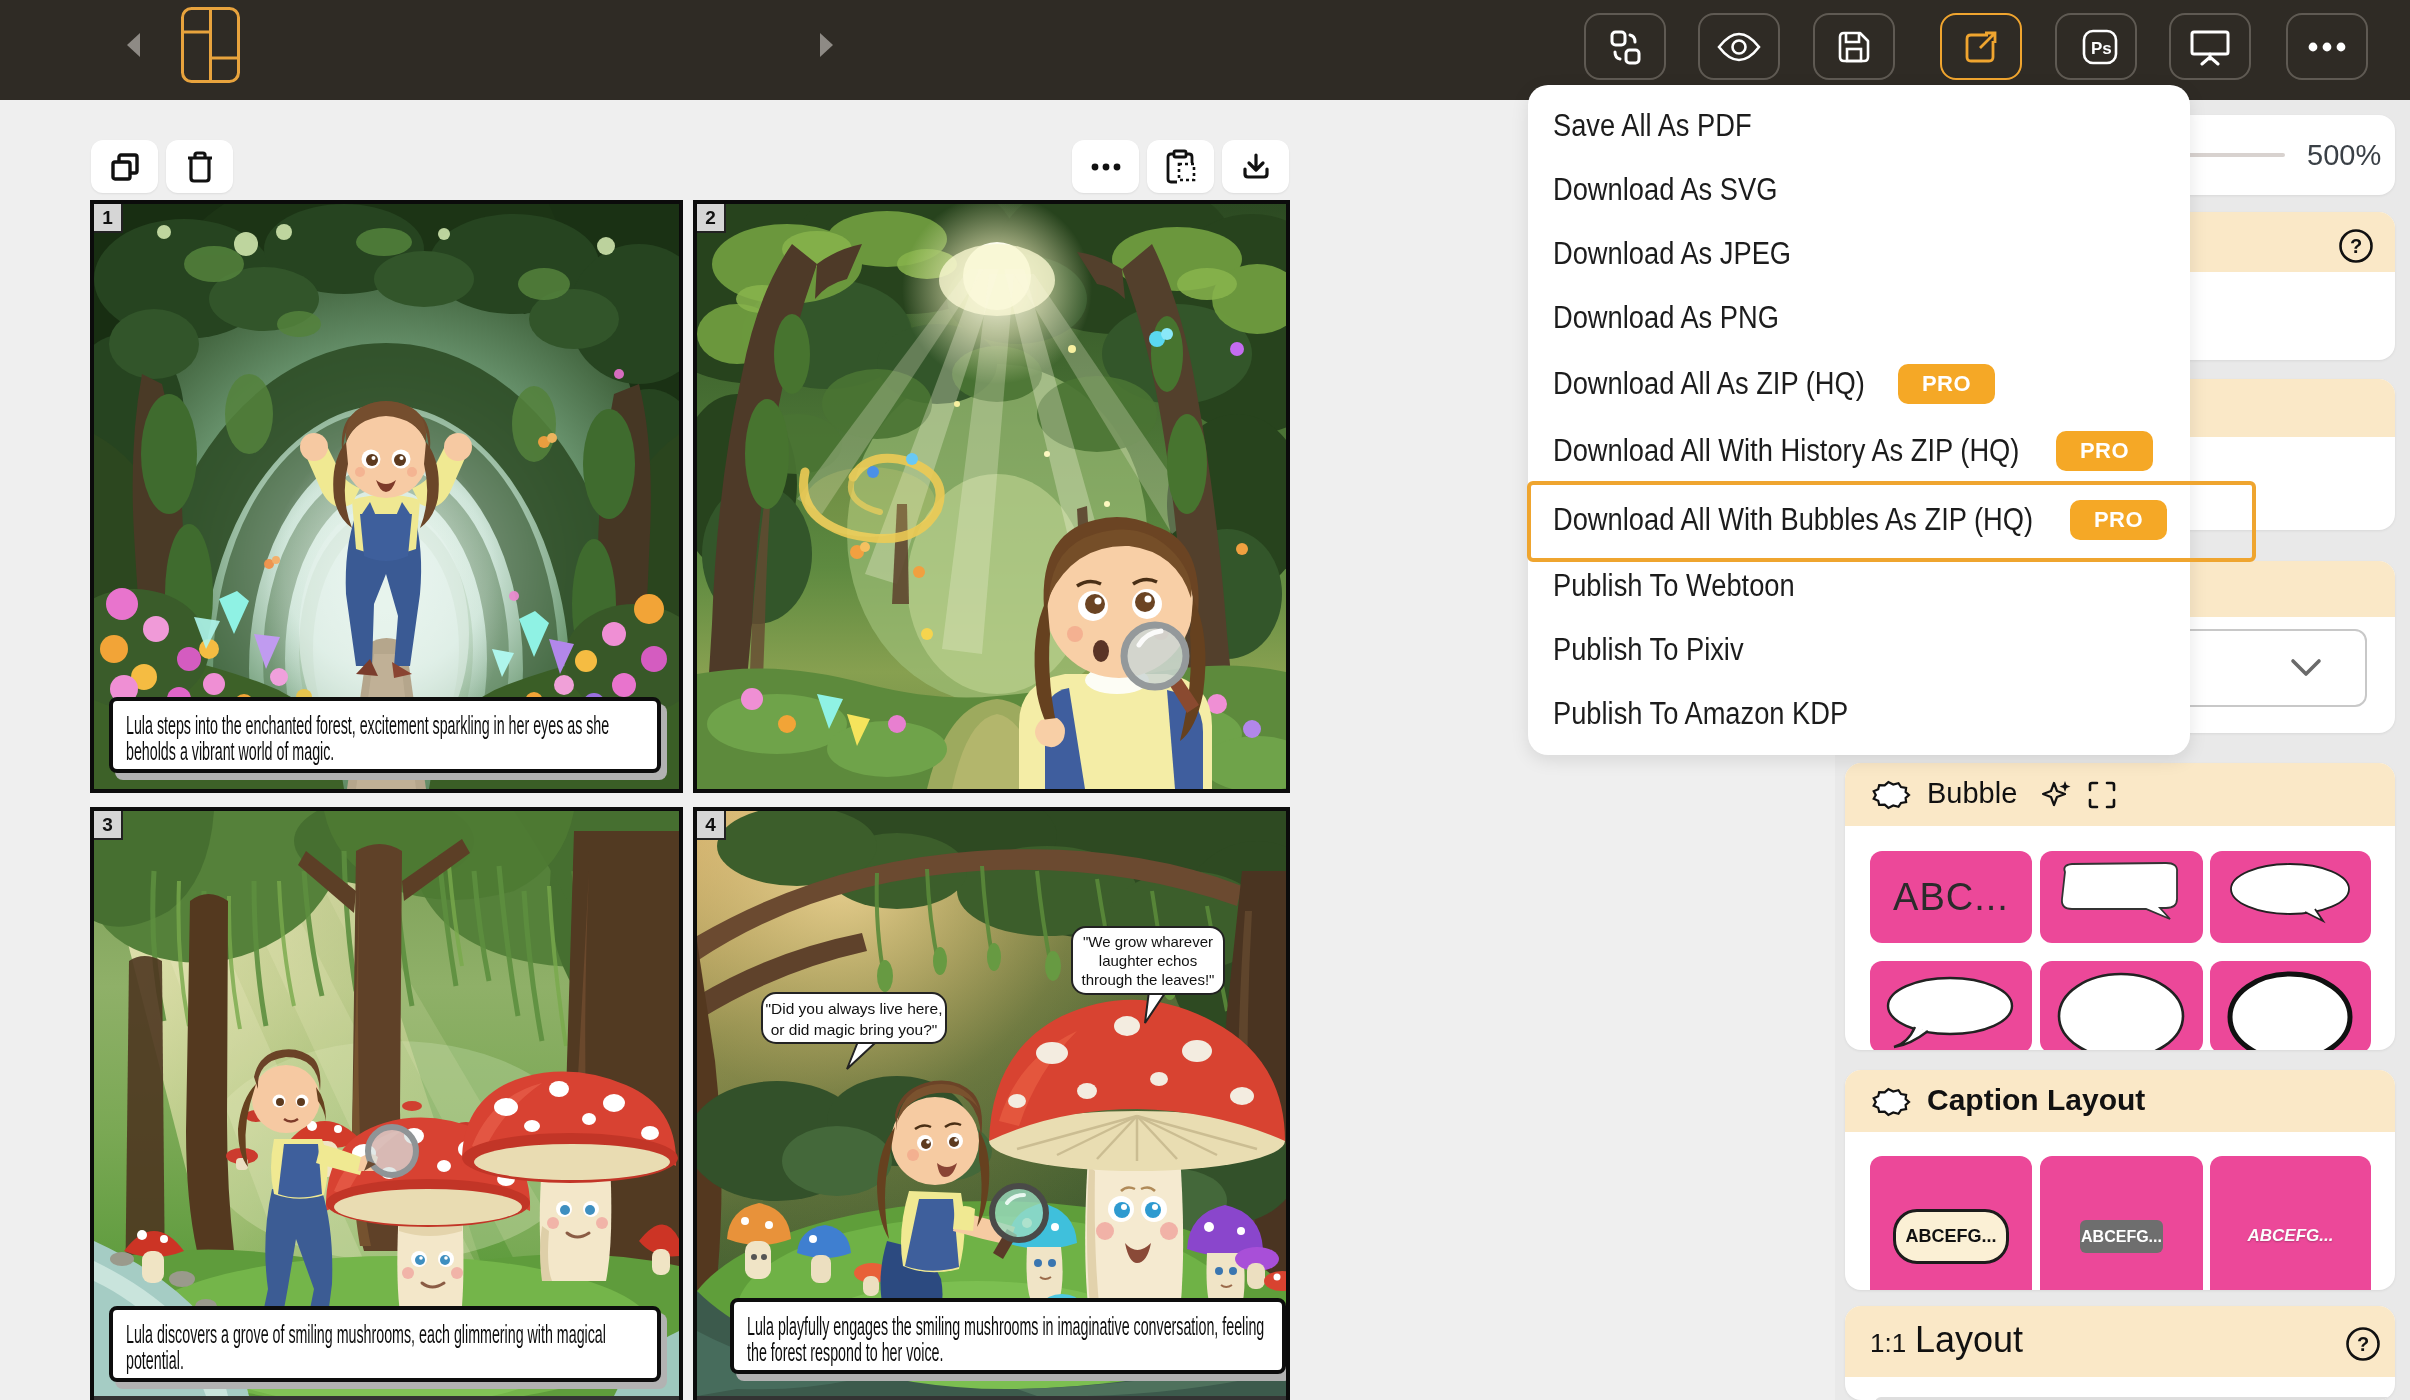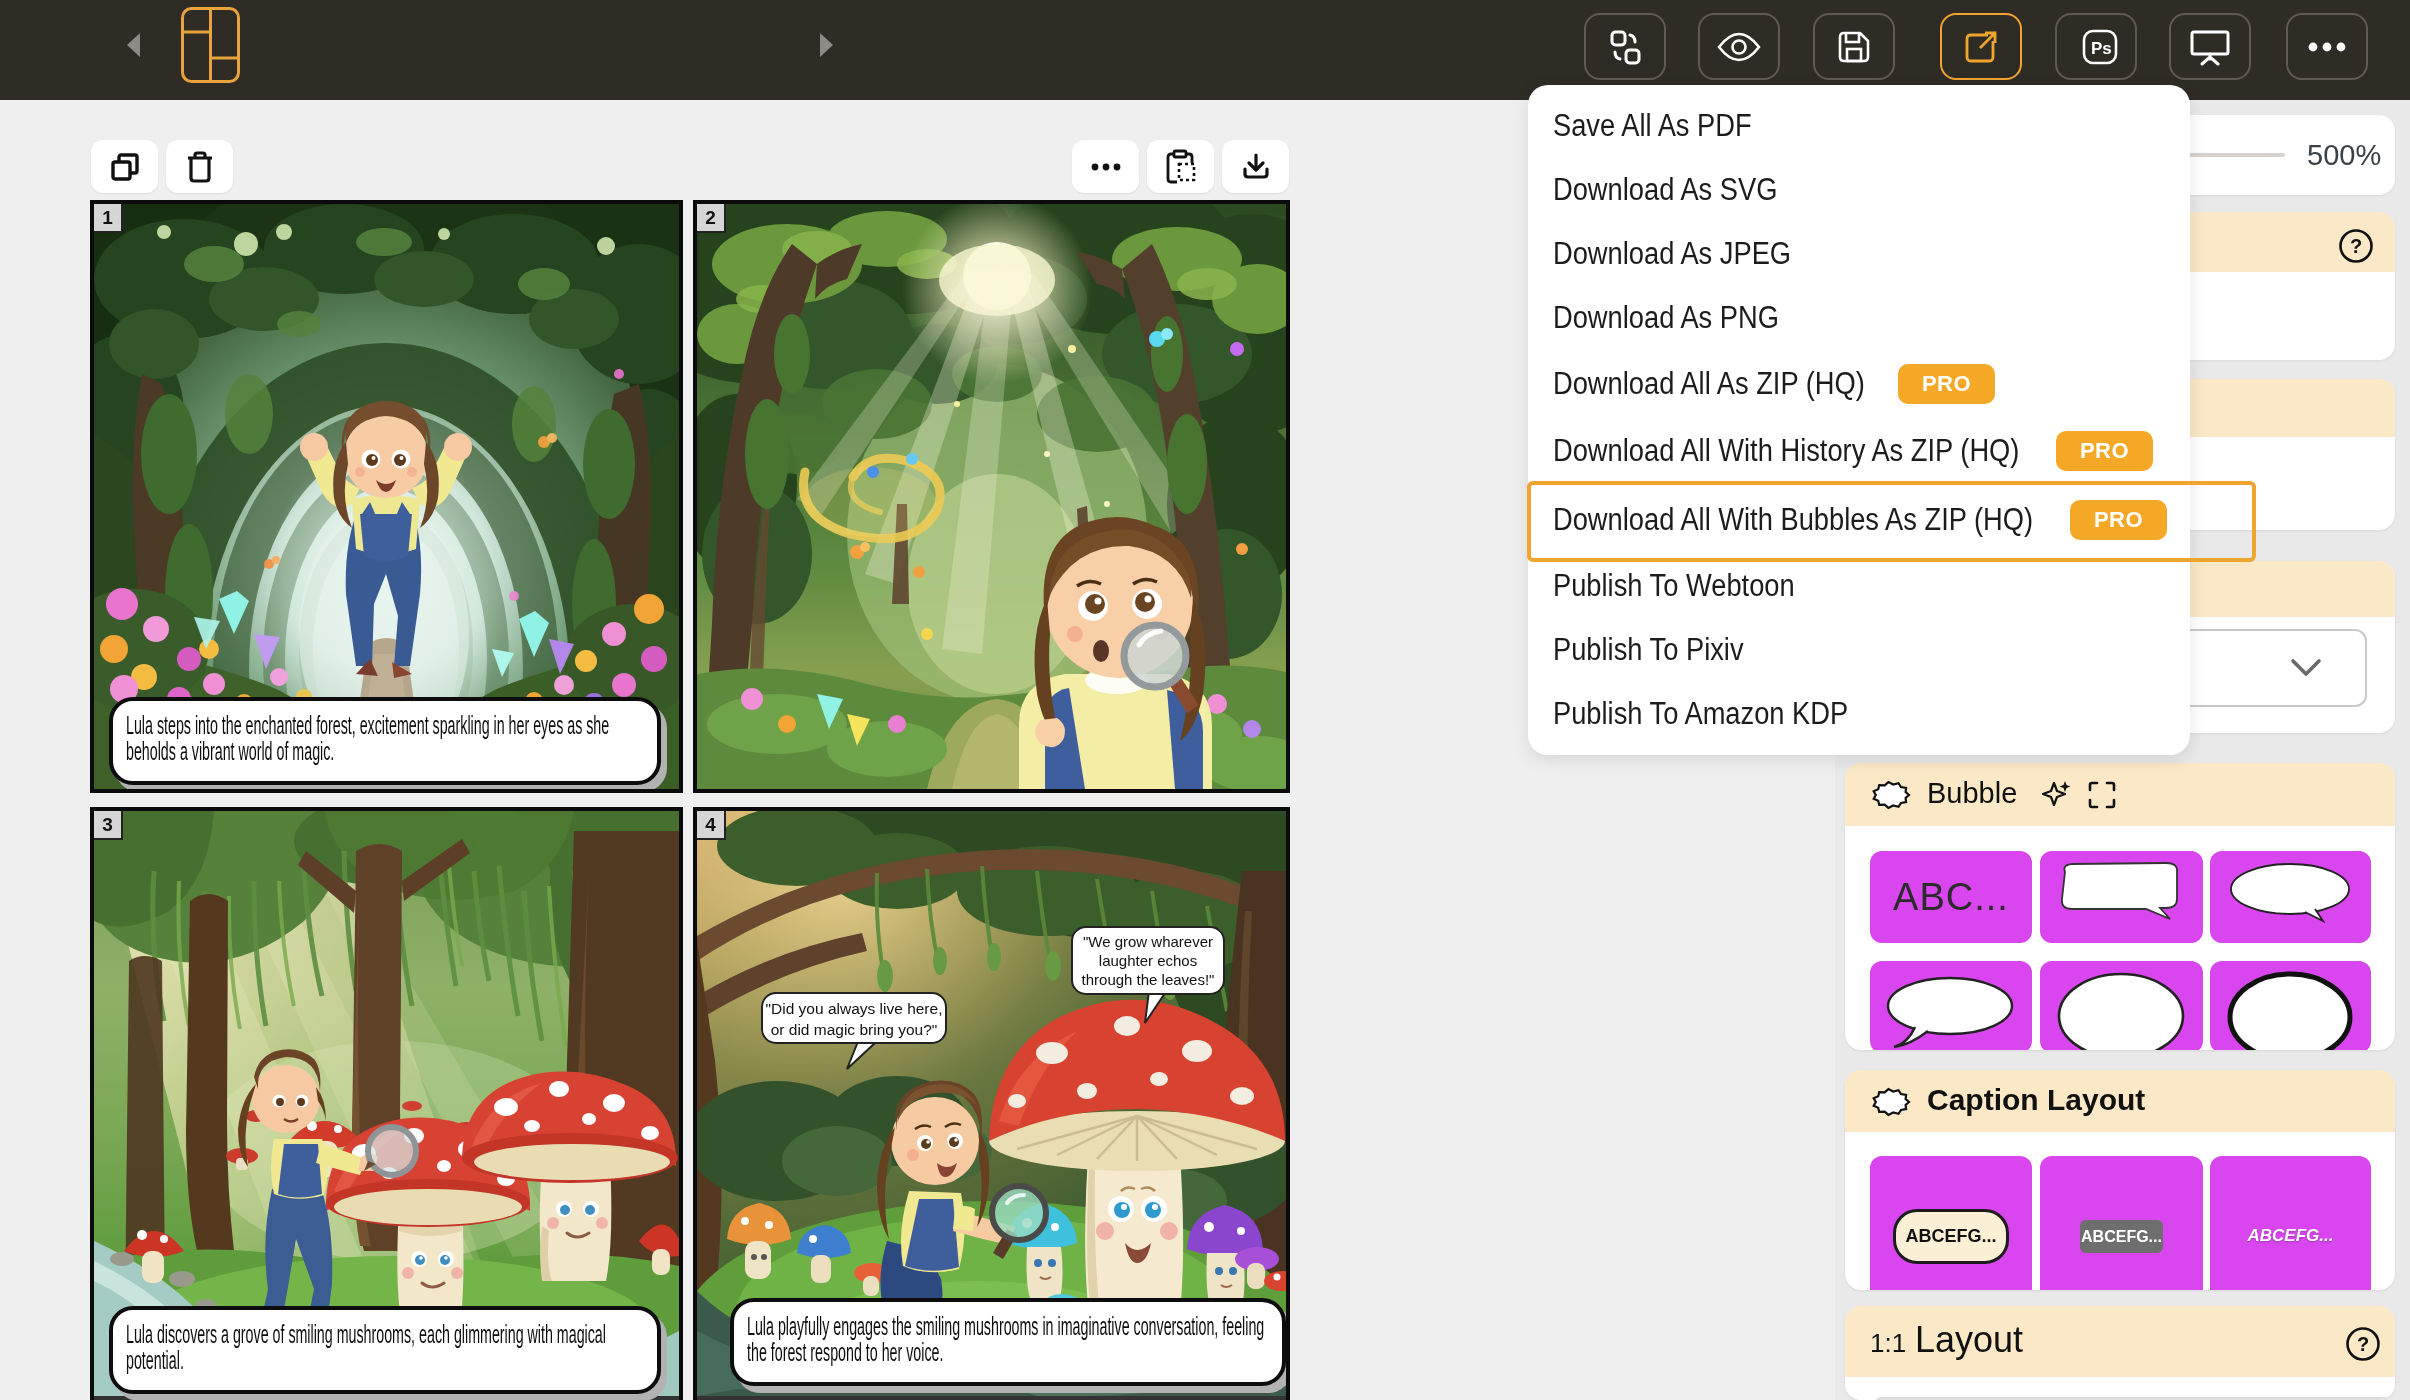--- a/index.html
+++ b/index.html
@@ -7,27 +7,27 @@
   .abs { position:absolute; }
   
   #topbar { position:absolute; left:0; top:0; width:2410px; height:100px; background:#2f2b25; }
   .tbtn { position:absolute; top:13px; width:82px; height:67px; border:2px solid #5f5a53; border-radius:16px; display:flex; align-items:center; justify-content:center; }
   .tbtn.active { border-color:#f0a52f; }
   
   .cbtn { position:absolute; width:67px; height:53px; background:#fff; border-radius:12px; box-shadow:0 1px 2px rgba(0,0,0,0.08); display:flex; align-items:center; justify-content:center; }
   
   .panel { position:absolute; border:4px solid #0b0b0b; overflow:hidden; background:#333; }
   .badge { position:absolute; left:0; top:0; width:29px; height:29px; background:#d6d6d6; border-right:2px solid #222; border-bottom:2px solid #222; color:#111; font-size:19px; font-weight:700; display:flex; align-items:center; justify-content:center; }
-  .caption { position:absolute; background:#fff; border:4px solid #0d0d0d; border-radius:24px; box-shadow:6px 7px 0 #b2b2b2; padding:12px 0 8px 13px; height:88px; }
+  .caption { position:absolute; background:#fff; border:4px solid #0d0d0d; border-radius:8px; box-shadow:6px 7px 0 #b2b2b2; padding:12px 0 8px 13px; height:76px; }
   .cl { white-space:nowrap; font-size:25px; font-weight:400; color:#0d0d0d; line-height:25px; transform-origin:0 50%; transform:scaleX(0.57); }
   .cl + .cl { margin-top:1px; }
   
   .card { position:absolute; left:1845px; width:550px; background:#fff; border-radius:16px; overflow:hidden; box-shadow:0 1px 3px rgba(0,0,0,0.07); }
   .chead { background:#fae8c7; }
-  .tile { position:absolute; background:#d946ef; border-radius:12px; overflow:hidden; }
+  .tile { position:absolute; background:#ec4899; border-radius:12px; overflow:hidden; }
   
   #menu { position:absolute; left:1528px; top:85px; width:662px; height:670px; background:#fff; border-radius:20px; box-shadow:0 5px 18px rgba(0,0,0,0.10); }
   .mi { position:absolute; left:25px; height:40px; font-size:31px; color:#1c1c1c; white-space:nowrap; display:flex; align-items:center; transform-origin:0 50%; transform:scaleX(0.88); }
   .pro { position:absolute; background:#f5a826; color:#fff; font-size:22px; font-weight:700; letter-spacing:0.5px; border-radius:10px; width:97px; height:40px; display:flex; align-items:center; justify-content:center; }
   #orange-hl { position:absolute; left:1527px; top:481px; width:729px; height:81px; border:4px solid #efa52f; border-radius:6px; }
 </style>
 </head>
 <body>
 
 <div class="abs" style="left:1835px; top:100px; width:575px; height:1300px; background:#e9e9e9;"></div>

